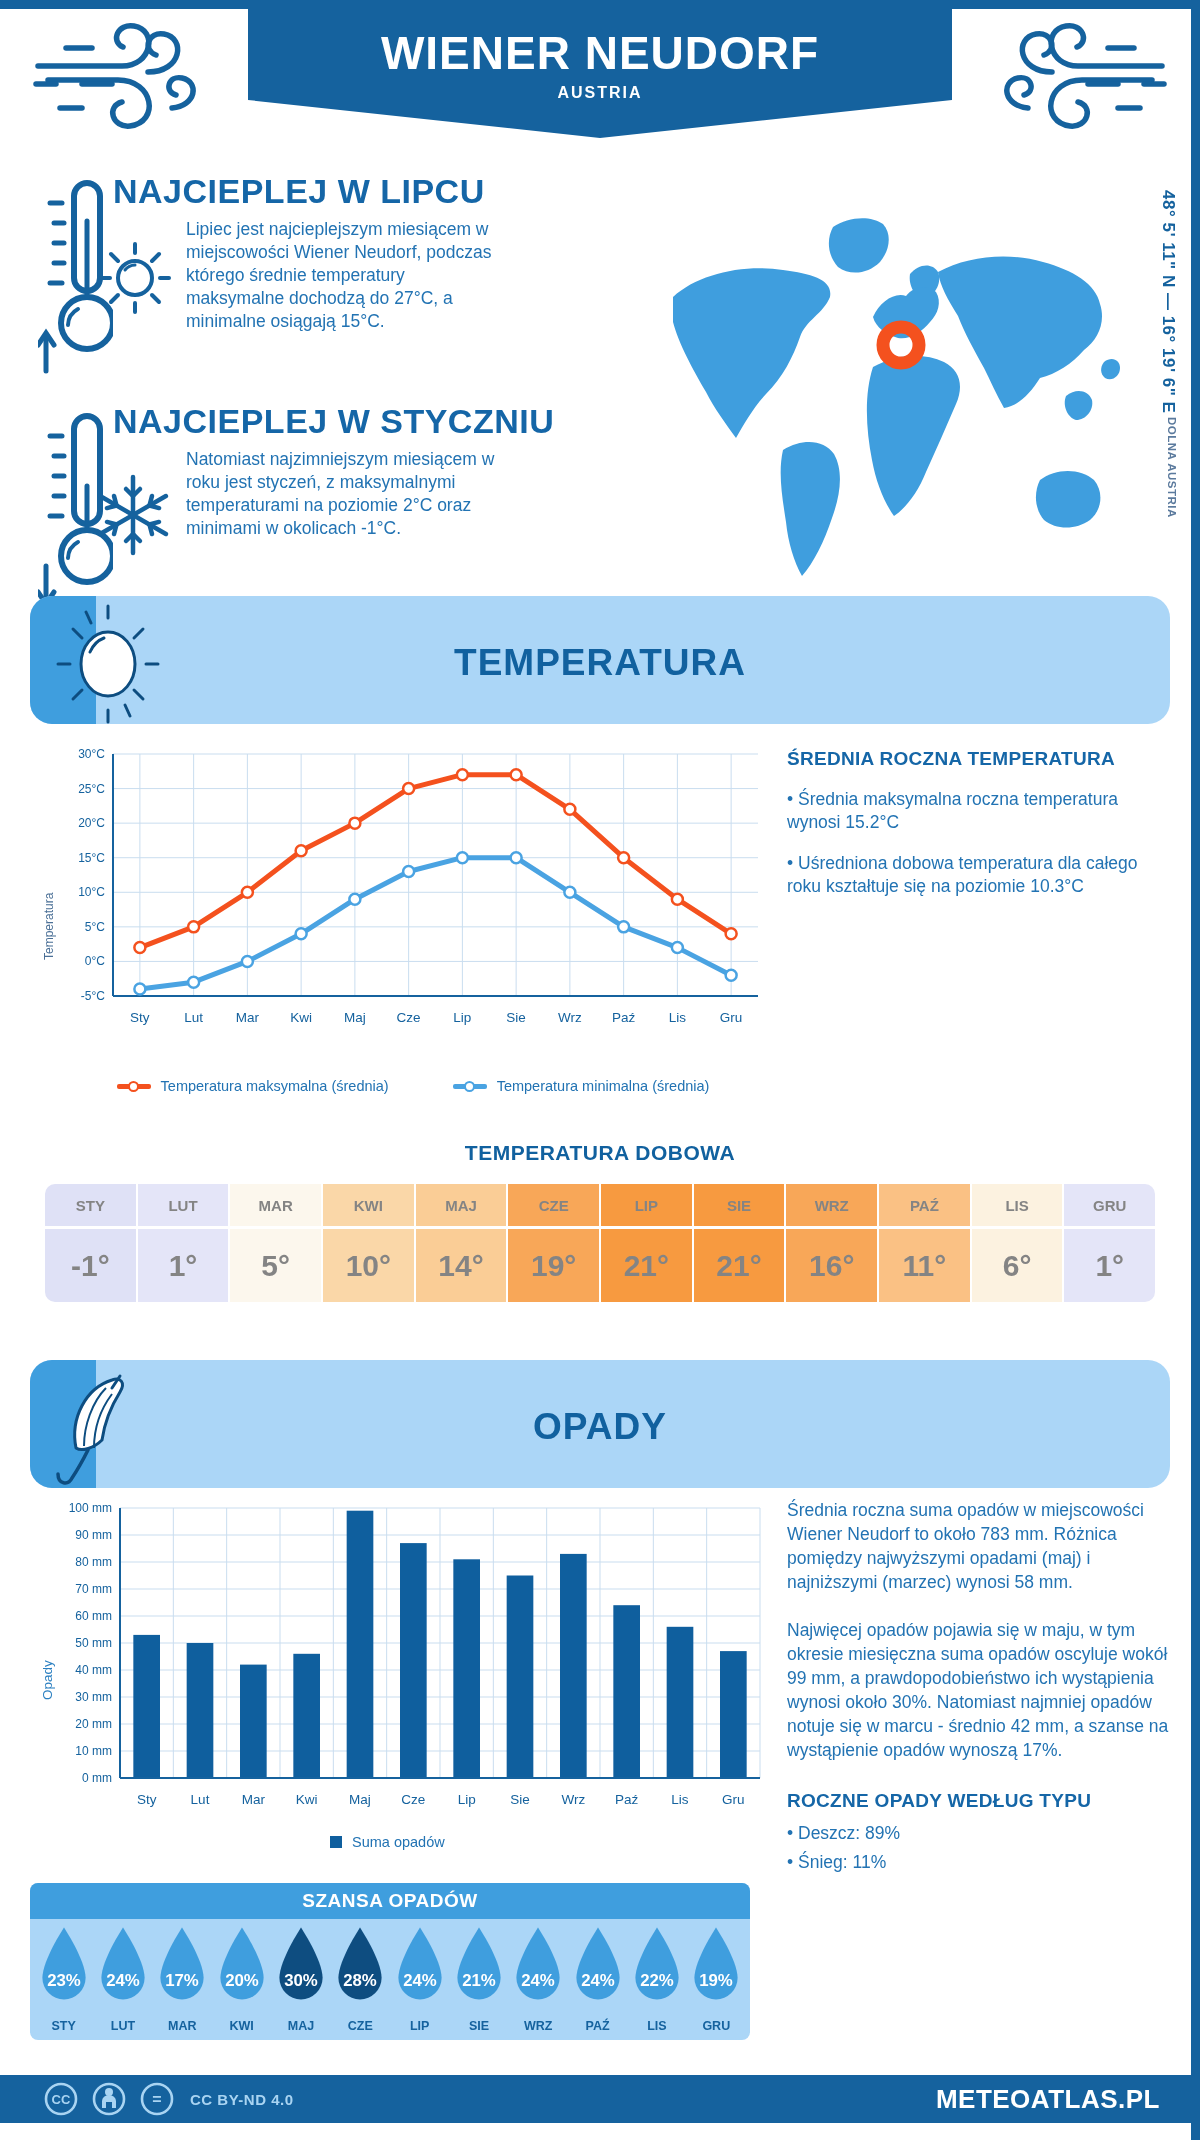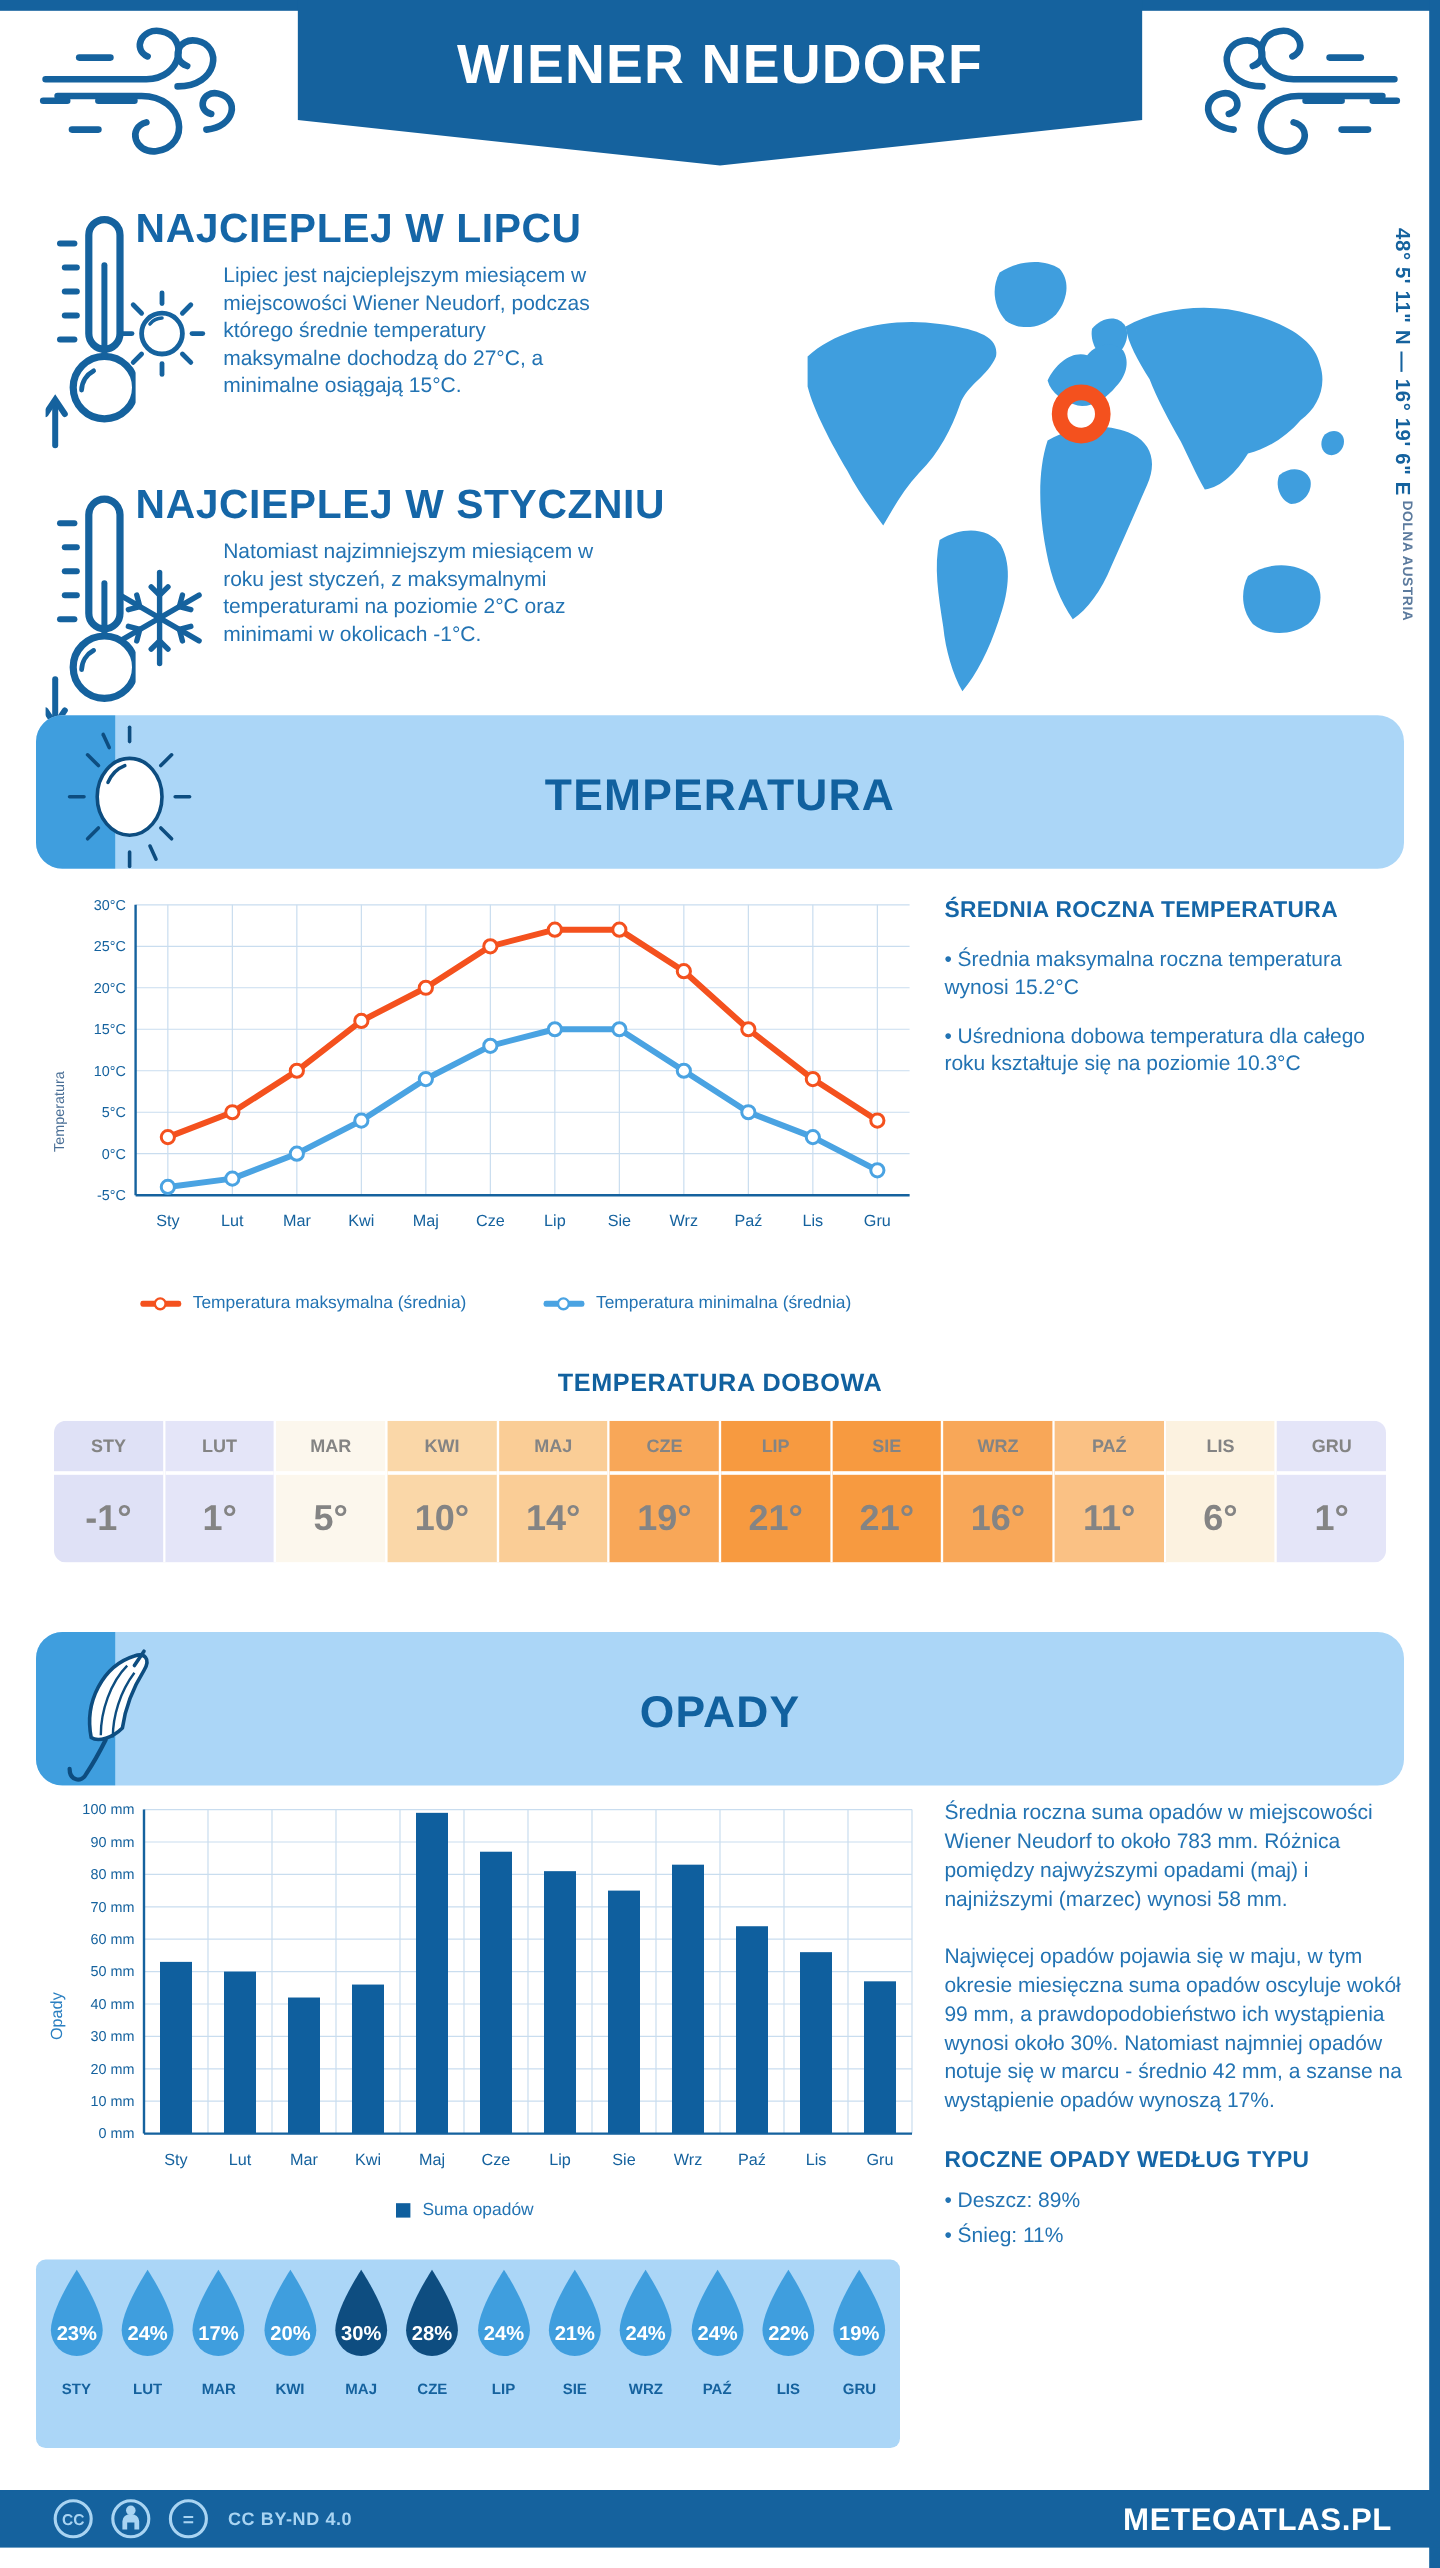--- a/index.html
+++ b/index.html
@@ -73,20 +73,21 @@
 
 <div class="page">
 
   <div class="abs top-border"></div>
   <div class="abs right-border"></div>
 
   <svg class="abs banner-svg" width="704" height="140">
     <polygon points="0,0 704,0 704,100 352,138 0,100" fill="#15629e"></polygon>
   </svg>
   <div class="abs hdr-title">WIENER NEUDORF</div>
+  <div class="abs hdr-sub">AUSTRIA</div>
 
   <svg class="abs" style="left:30px;top:14px" width="190" height="125" viewBox="0 0 190 125" fill="none" stroke="#15629e" stroke-width="5.5" stroke-linecap="round">
     <path d="M8,52 H92 C122,52 128,16 104,12 C88,9 80,27 93,33"></path>
     <path d="M118,58 C152,58 156,24 134,20 C118,17 112,36 126,41"></path>
     <path d="M18,80 H88 C124,80 130,122 100,126 C82,128 76,106 92,102" transform="translate(0,-14)"></path>
     <path d="M142,94 C166,92 170,68 152,64 C138,61 134,78 146,81"></path>
     <line x1="36" y1="34" x2="62" y2="34"></line>
     <line x1="52" y1="70" x2="82" y2="70"></line>
     <line x1="6" y1="70" x2="26" y2="70"></line>
     <line x1="30" y1="94" x2="52" y2="94"></line>
@@ -455,20 +456,21 @@
 
   <div class="abs" style="left:787px;top:1498px;width:382px">
     <div class="col-par">Średnia roczna suma opadów w miejscowości Wiener Neudorf to około 783 mm. Różnica pomiędzy najwyższymi opadami (maj) i najniższymi (marzec) wynosi 58 mm.</div>
     <div class="col-par" style="margin-top:24px">Najwięcej opadów pojawia się w maju, w tym okresie miesięczna suma opadów oscyluje wokół 99 mm, a prawdopodobieństwo ich wystąpienia wynosi około 30%. Natomiast najmniej opadów notuje się w marcu - średnio 42 mm, a szanse na wystąpienie opadów wynoszą 17%.</div>
     <div class="col-head" style="margin-top:28px">ROCZNE OPADY WEDŁUG TYPU</div>
     <div class="col-bullet" style="margin-top:10px">Deszcz: 89%</div>
     <div class="col-bullet" style="margin-top:6px">Śnieg: 11%</div>
   </div>
 
   <div class="abs rain-panel">
+    <div class="rain-head">SZANSA OPADÓW</div>
     <div class="drops" id="drops">
         <div class="drop"><svg width="56" height="88" viewBox="0 0 70 110">
             <path d="M35,3 C35,3 62,44 62,66 A27,27 0 1,1 8,66 C8,44 35,3 35,3 Z" fill="#3f9ede"></path>
             <text x="35" y="76" text-anchor="middle" fill="#ffffff" font-size="21" font-weight="bold" font-family="Liberation Sans, sans-serif">23%</text>
           </svg><div class="m">STY</div></div>
         <div class="drop"><svg width="56" height="88" viewBox="0 0 70 110">
             <path d="M35,3 C35,3 62,44 62,66 A27,27 0 1,1 8,66 C8,44 35,3 35,3 Z" fill="#3f9ede"></path>
             <text x="35" y="76" text-anchor="middle" fill="#ffffff" font-size="21" font-weight="bold" font-family="Liberation Sans, sans-serif">24%</text>
           </svg><div class="m">LUT</div></div>
         <div class="drop"><svg width="56" height="88" viewBox="0 0 70 110">

